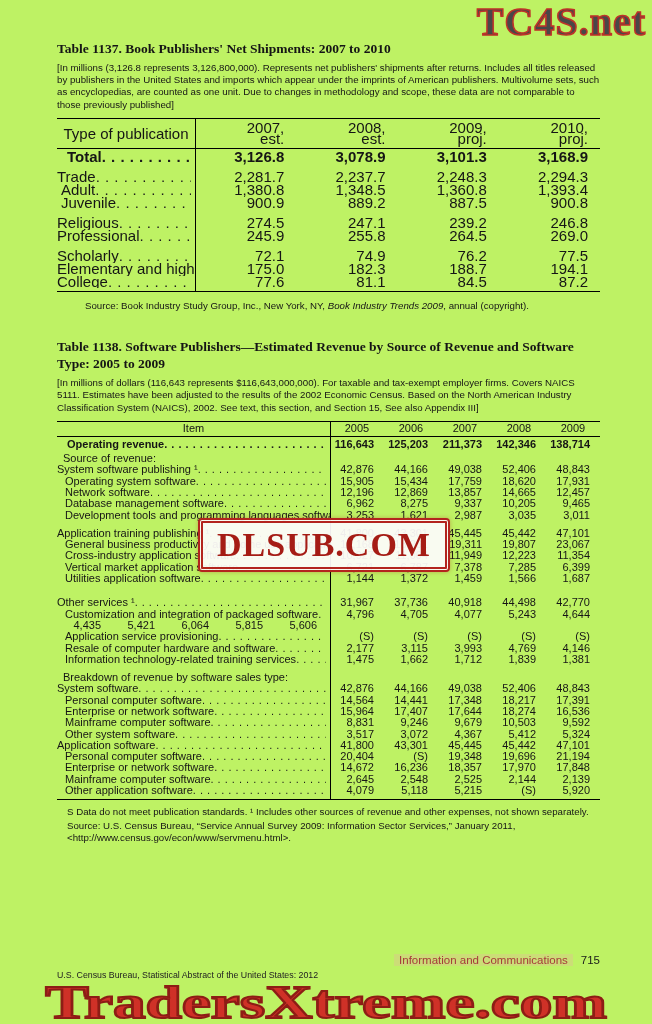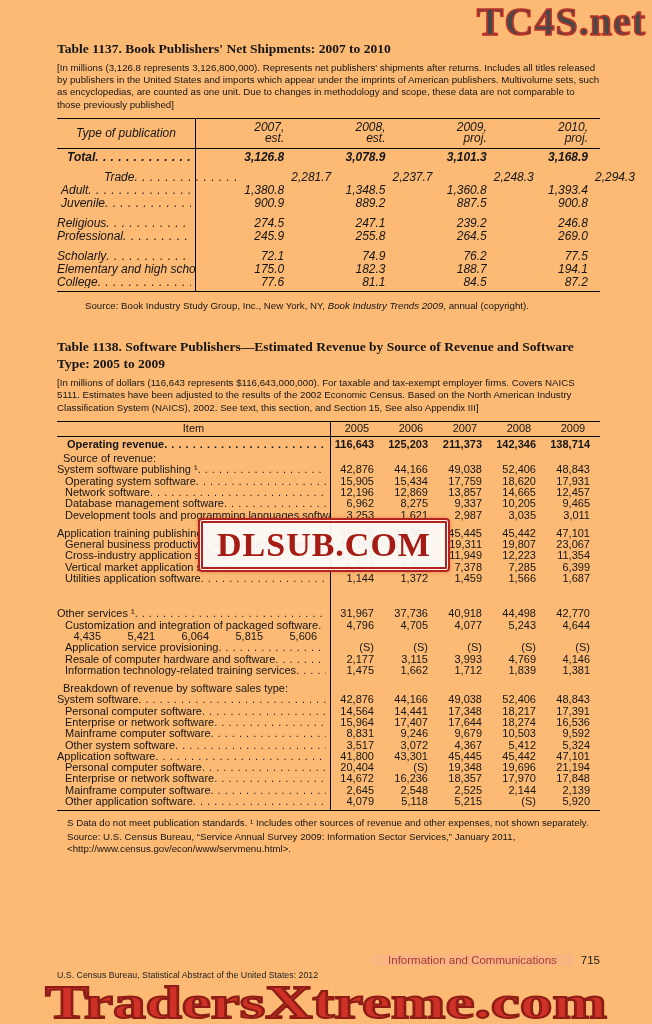--- a/index.html
+++ b/index.html
@@ -5,21 +5,21 @@
   * { box-sizing: border-box; }
   html,body { margin:0; padding:0; }
   body {
     font-family: "Liberation Sans", sans-serif;
     background:#9a9a9a;
   }
   .page {
     position:relative;
     width:652px; height:1024px;
     margin:0 auto;
-    background:#fdba74;
+    background:#bef264;
     color:#151515;
     overflow:hidden;
   }
   .content { padding:40px 52px 0 57px; }
 
   .tbl-title {
     font-family:"Liberation Serif", serif;
     font-weight:bold;
     font-size:13.5px;
     line-height:17px;
@@ -42,21 +42,21 @@
 
   .trow { display:flex; align-items:baseline; }
   .stub { display:flex; overflow:hidden; }
   .lbl  { white-space:nowrap; }
   .dots { flex:1; overflow:hidden; white-space:nowrap; color:#1c1c1c; letter-spacing:0.5px; }
   .dots::after { content:" . . . . . . . . . . . . . . . . . . . . . . . . . . . . . . . . . . . . . . . . . . . . . . . . . . . . . . . . . . . . ."; }
   .val { text-align:right; }
   .bold { font-weight:bold; }
 
   
-  .t1137 { font-size:12px;font-style:italic; }
+  .t1137 { font-size:15px; }
   .t1137 .trow { height:12.6px; line-height:12.6px; }
   .t1137 .stub { flex:0 0 138px; padding-right:4px; }
   .t1137 .val  { flex:0 0 101.25px; padding-right:12px; }
   .t1137 .thead { height:30px; }
   .t1137 .th-stub { flex:0 0 138px; display:flex; align-items:center; justify-content:center; }
   .t1137 .thv { flex:0 0 101.25px; text-align:right; padding-right:12px; line-height:11.5px; }
 
   
   .t1138 { font-size:11px; }
   .t1138 .trow { height:11.3px; line-height:11.3px; }
@@ -103,21 +103,21 @@
     font-size:46px; color:#cf3127;
     -webkit-text-stroke:2px #8d1d15;
     transform:scaleX(1.42); transform-origin:center bottom;
     white-space:nowrap;
   }
 
   .footer-right {
     position:absolute; right:52px; bottom:58px;
     font-size:11.5px; white-space:nowrap;
   }
-  .footer-right .sect { color:#a53a3a; background:rgba(242,170,170,0.28); padding:0 16px; }
+  .footer-right .sect { color:#a53a3a; background:rgba(242,170,170,0.28); padding:0 5px; }
   .footer-right .pageno { color:#1a1a1a; margin-left:8px; }
   .credit {
     position:absolute; left:57px; bottom:44px;
     font-size:8.8px; color:#222; z-index:3;
   }
 </style>
 </head>
 <body>
 
 <div class="page">
@@ -154,21 +154,21 @@
           <div class="trow bold">
             <div class="stub">
               <span class="lbl" style="padding-left: 10px;">Total</span>
               <span class="dots"></span>
             </div>
             <div class="val">3,126.8</div>
             <div class="val">3,078.9</div>
             <div class="val">3,101.3</div>
             <div class="val">3,168.9</div>
           </div>
-          <div class="trow" style="margin-top: 8px; margin-left: 47px;">
+          <div class="trow" style="margin-top: 8px;">
             <div class="stub">
               <span class="lbl">Trade</span>
               <span class="dots"></span>
             </div>
             <div class="val">2,281.7</div>
             <div class="val">2,237.7</div>
             <div class="val">2,248.3</div>
             <div class="val">2,294.3</div>
           </div>
           <div class="trow">
@@ -381,21 +381,21 @@
             <div class="stub">
               <span class="lbl" style="padding-left: 8px;">Utilities application software</span>
               <span class="dots"></span>
             </div>
             <div class="val">1,144</div>
             <div class="val">1,372</div>
             <div class="val">1,459</div>
             <div class="val">1,566</div>
             <div class="val">1,687</div>
           </div>
-          <div class="trow" style="margin-top: 24px;">
+          <div class="trow" style="margin-top: 13px;">
             <div class="stub">
               <span class="lbl">Other services ¹</span>
               <span class="dots"></span>
             </div>
             <div class="val">31,967</div>
             <div class="val">37,736</div>
             <div class="val">40,918</div>
             <div class="val">44,498</div>
             <div class="val">42,770</div>
           </div>

